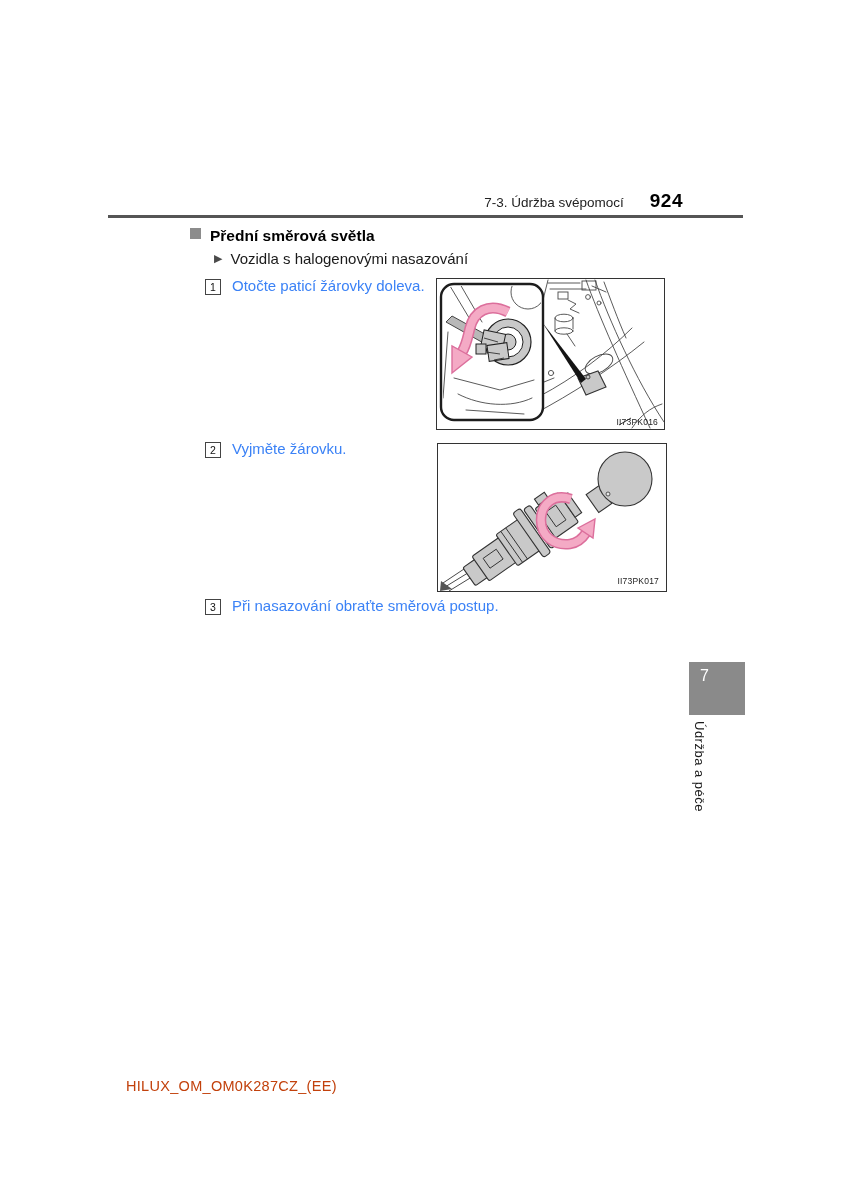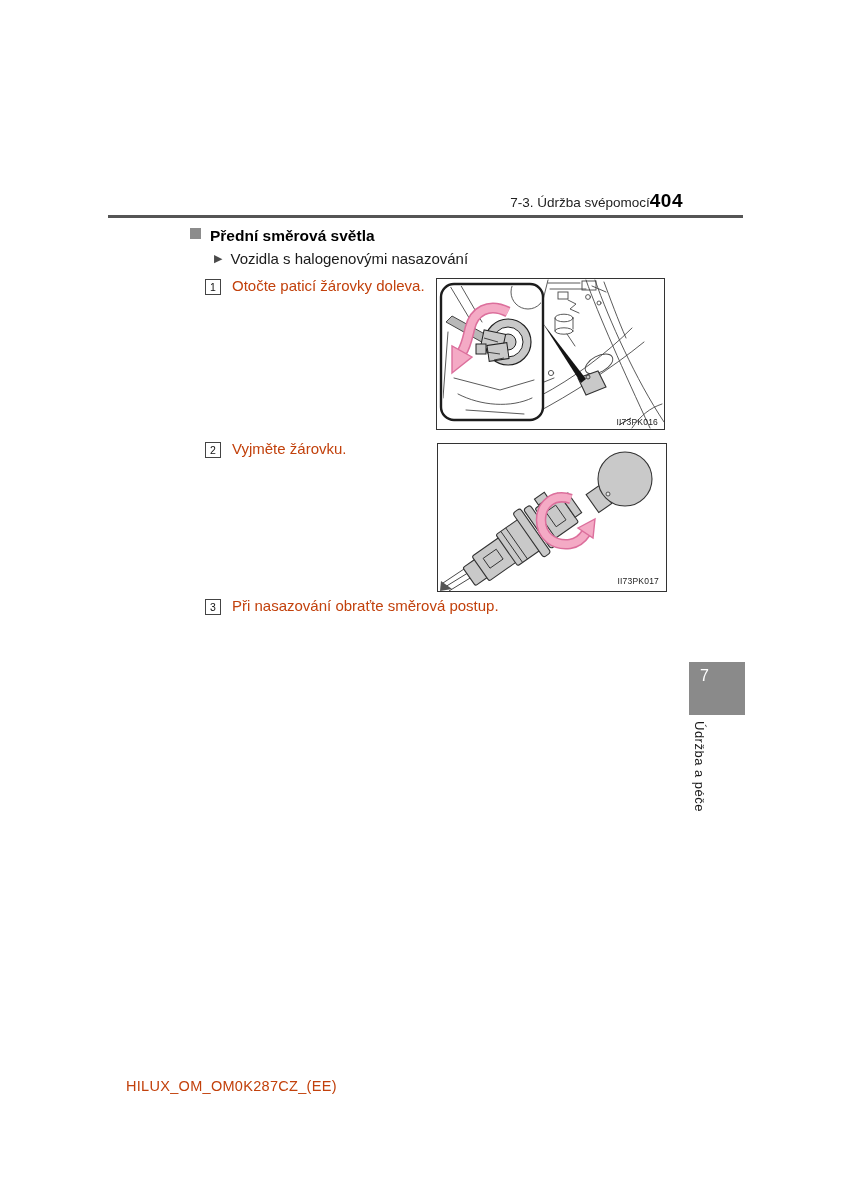--- a/index.html
+++ b/index.html
@@ -3,40 +3,40 @@
 <meta charset="utf-8">
 <style>
   html,body{margin:0;padding:0;}
   body{
     width:848px;height:1200px;position:relative;background:#ffffff;
     font-family:"Liberation Sans", sans-serif;color:#1a1a1a;overflow:hidden;
   }
   .abs{position:absolute;}
 
   
-  .page-header{top:190px;right:165px;display:flex;align-items:baseline;}
+  .page-header{top:190px;right:165px;display:flex;align-items:baseline;gap:26px;}
   .header-section{font-size:13.5px;color:#222;}
   .page-number{font-size:19px;font-weight:bold;letter-spacing:.5px;color:#000;}
   .header-rule{left:108px;top:215px;width:635px;height:2.5px;background:#555;}
 
   
   .section-row{left:190px;top:227px;display:flex;gap:9px;}
   .square-bullet{width:11px;height:11px;background:#8c8c8c;margin-top:1px;flex:none;}
   .section-title{font-size:15.5px;font-weight:bold;color:#000;}
   .variant-row{left:214px;top:250px;display:flex;align-items:center;gap:8px;}
   .triangle-bullet{font-size:11px;color:#4a4a4a;line-height:1;}
   .variant-label{font-size:15px;}
 
   
   .step{display:flex;align-items:flex-start;gap:11px;left:205px;}
   .step-number{
     flex:none;width:14px;height:14px;border:1.2px solid #444;margin-top:2px;
     font-size:10.5px;line-height:14px;text-align:center;color:#111;
   }
-  .step-text{font-size:15px;line-height:1.25;color:#c2410c;}
+  .step-text{font-size:15px;line-height:1.25;color:#3b82f6;}
   .step-1{top:277px;}
   .step-2{top:440px;}
   .step-3{top:597px;}
 
   
   .figure{background:#5eead4;}
   .figure-1{left:436px;top:278px;width:229px;height:152px;}
   .figure-2{left:437px;top:443px;width:230px;height:149px;}
   .figure svg{display:block;width:100%;height:100%;}
   .lineart{stroke:#474747;stroke-width:.9;fill:none;stroke-linecap:round;}
@@ -53,21 +53,21 @@
   }
 
   
   .page-footer{left:126px;top:1078px;font-size:14.5px;letter-spacing:.3px;color:#c2410c;}
 </style>
 </head>
 <body>
 
 <div class="abs page-header">
   <span class="header-section">7-3. Údržba svépomocí</span>
-  <span class="page-number">404</span>
+  <span class="page-number">924</span>
 </div>
 <div class="abs header-rule"></div>
 
 <div class="abs section-row">
   <span class="square-bullet"></span>
   <span class="section-title">Přední směrová světla</span>
 </div>
 
 <div class="abs variant-row">
   <span class="triangle-bullet">▶</span>

